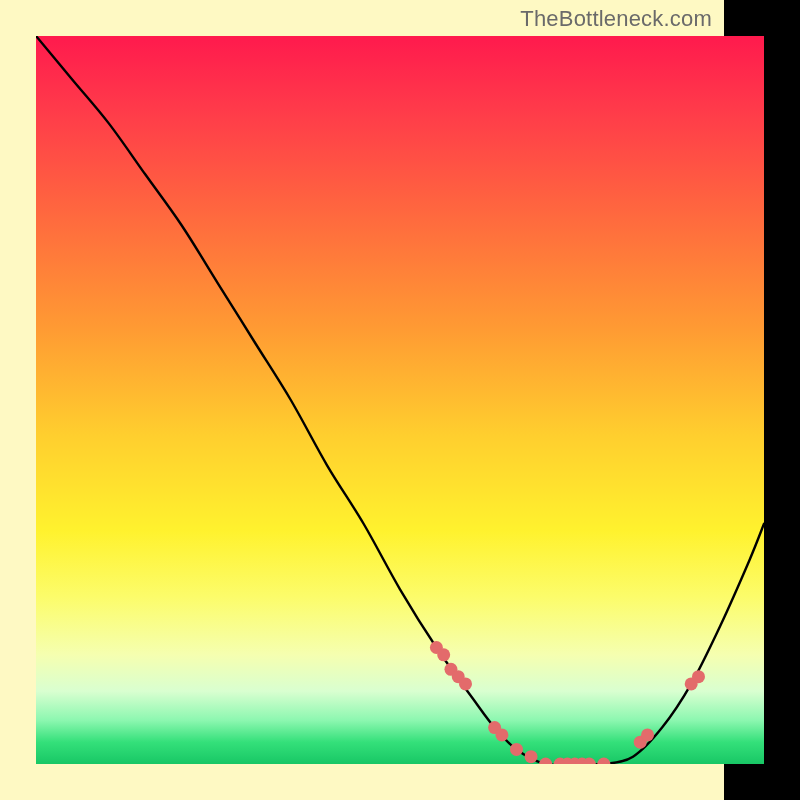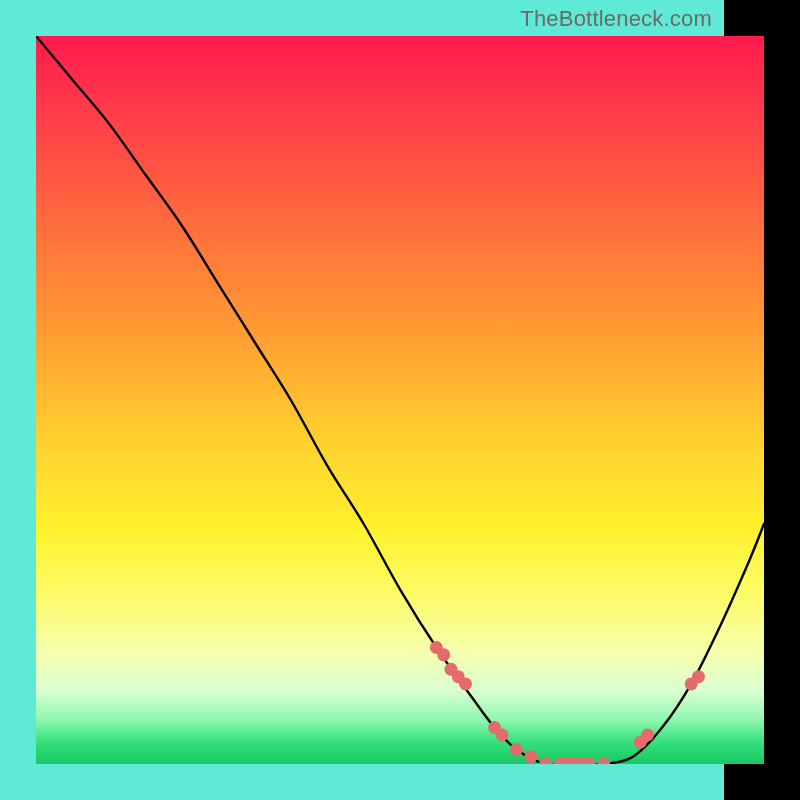--- a/index.html
+++ b/index.html
@@ -10,21 +10,21 @@
     background: #000;
     overflow: hidden;
     font-family: Arial, Helvetica, sans-serif;
   }
   .frame {
     position: absolute;
     left: 0;
     top: 0;
     width: 724px;
     height: 800px;
-    background: #5eead4;
+    background: #fef9c3;
   }
   .plot-area {
     position: absolute;
     left: 36px;
     top: 36px;
     width: 728px;
     height: 728px;
     overflow: hidden;
   }
   .gradient {

